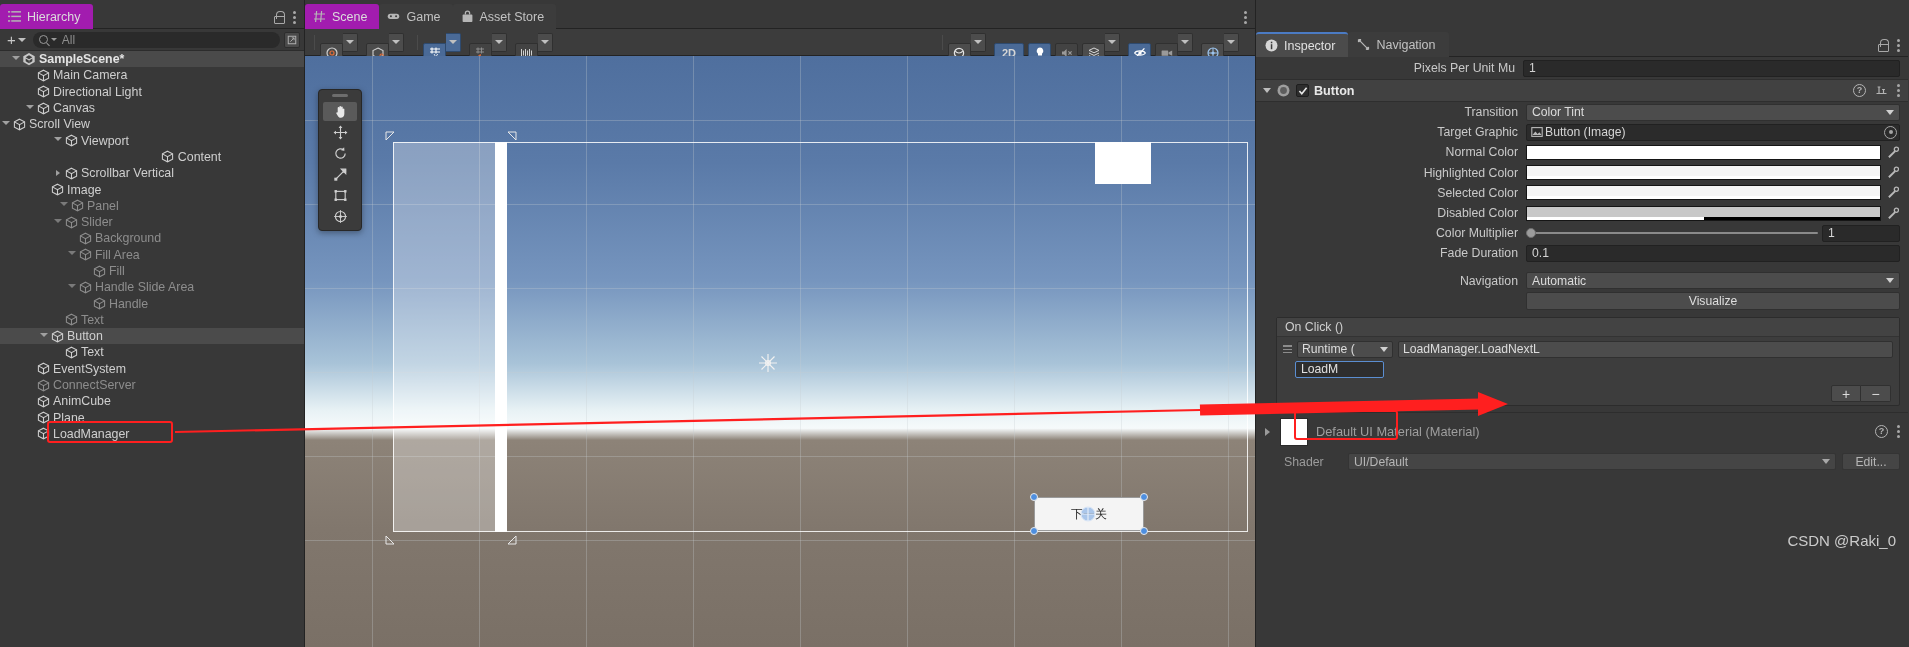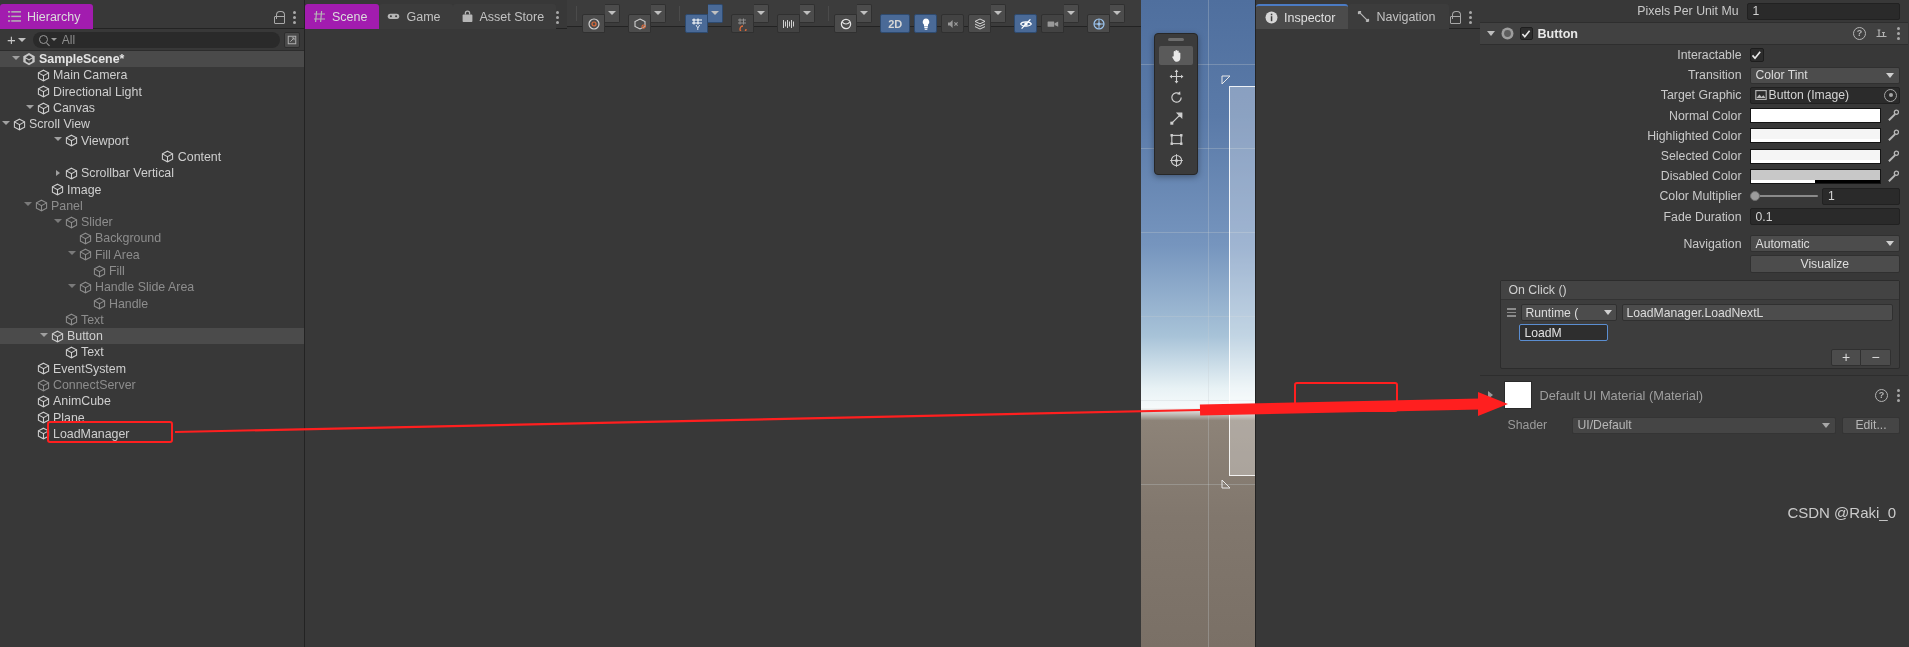--- a/index.html
+++ b/index.html
@@ -68,21 +68,21 @@
   .hfold.dimf .tri{ border-left-color:#7a7a7a; }
   .hfold.dimf .tri.open{ border-top-color:#7a7a7a; border-left-color:transparent; }
   .goicon{ width:14px;height:14px;flex:none;margin-right:3px;display:flex;align-items:center;justify-content:center; }
   .goicon svg{ width:13px;height:13px; }
   .unityicon{ width:14px;height:14px;flex:none;margin-right:3px;display:flex;align-items:center;justify-content:center; }
   .hlabel{ line-height:16px; }
 
   .redbox{ position:absolute; border:2.5px solid #ff1f1f; border-radius:3px; pointer-events:none; }
 
   
-  .center{ width:951px; height:647px; background:#383838; display:flex; flex-direction:row;
+  .center{ width:951px; height:647px; background:#383838; display:flex; flex-direction:column;
            position:relative; border-right:1px solid #232323; }
   .ctabbar{ height:29px; background:#383838; display:flex; align-items:flex-end; border-bottom:1px solid #232323; }
   .ctabbar .tab{ margin-right:0; }
   .ctoolbar{ height:27px; background:#3c3c3c; display:flex; align-items:center; padding:0 4px; gap:0;
              border-bottom:1px solid #232323; }
   .sep{ width:1px; height:15px; background:#2d2d2d; margin:0 5px; border-right:1px solid #4b4b4b; }
   .tbtn{ height:19px; min-width:23px; background:#4c4c4c; border:1px solid #303030; border-radius:2px;
          display:flex; align-items:center; justify-content:center; margin-right:1px; cursor:pointer;
          padding:0 3px;margin-top:21px; }
   .tbtn.on{ background:#4a6a97; border-color:#2e4a6e; }
@@ -115,22 +115,22 @@
   .tpbtn svg{ width:15px; height:15px; }
 
   .uirect{ position:absolute; border:1px solid #ffffff; }
   .selhandle{ position:absolute; width:8px; height:8px; border-radius:50%; background:#4e8fe0;
               border:1px solid #eaeaea; }
   .scenebtn{ position:absolute; background:#f4f4f4; border:1px solid #9a9a9a;
              display:flex; align-items:center; justify-content:center; color:#2a2a2a; font-size:12px; }
   .pivotmark{ position:absolute; width:22px; height:22px; }
 
   
-  .inspector{ width:652px; height:527px; background:#383838; display:flex; flex-direction:row;
-              position:relative; overflow:hidden; }
+  .inspector{ width:652px; height:527px; background:#383838; display:flex; flex-direction:column;
+              position:relative; overflow:hidden;margin-top:28px; }
   .itabbar{ height:29px; background:#383838; display:flex; align-items:flex-end; border-bottom:1px solid #232323;
             position:relative; }
   .itab{ height:25px; padding:0 13px 0 9px; display:flex; align-items:center; gap:6px; font-size:12.5px;
          color:#c2c2c2; background:#3c3c3c; border-radius:3px 3px 0 0; position:relative; top:1px; }
   .itab.active{ background:#4b4b4b; color:#e0e0e0; border-top:2px solid #4b7bc4; }
   .ibody{ flex:1; overflow:hidden; background:#383838; }
 
   .toprow{ height:22px; display:flex; align-items:center; padding:0 8px 0 0; background:#383838; }
   .toprow .lbl{ width:267px; text-align:right; padding-right:8px; color:#c9c9c9; font-size:12.3px; }
   .fieldbox{ flex:1; height:17px; background:#2a2a2a; border:1px solid #212121; border-radius:2px;
@@ -368,21 +368,21 @@
         <div class="hrow" style="padding-left: 38px;">
           <span class="hfold"></span>
           <span class="goicon">
             <svg viewBox="0 0 13 13">
               <path d="M6.5 1.2 L11.6 3.9 L11.6 9.1 L6.5 11.8 L1.4 9.1 L1.4 3.9 Z" fill="none" stroke="#cfcfcf" stroke-width="1.05"></path>
               <path d="M1.4 3.9 L6.5 6.6 L11.6 3.9 M6.5 6.6 L6.5 11.8" fill="none" stroke="#cfcfcf" stroke-width="1.05"></path>
             </svg>
           </span>
           <span class="hlabel">Image</span>
         </div>
-        <div class="hrow dim" style="padding-left: 22px;">
+        <div class="hrow dim" style="padding-left: 58px;">
           <span class="hfold dimf">
             <span class="tri open"></span>
           </span>
           <span class="goicon">
             <svg viewBox="0 0 13 13">
               <path d="M6.5 1.2 L11.6 3.9 L11.6 9.1 L6.5 11.8 L1.4 9.1 L1.4 3.9 Z" fill="none" stroke="#8d8d8d" stroke-width="1.05"></path>
               <path d="M1.4 3.9 L6.5 6.6 L11.6 3.9 M6.5 6.6 L6.5 11.8" fill="none" stroke="#8d8d8d" stroke-width="1.05"></path>
             </svg>
           </span>
           <span class="hlabel">Panel</span>
@@ -914,30 +914,20 @@
           <span class="kebab">
               <i></i>
               <i></i>
               <i></i>
             </span>
         </span>
       </div>
 
       <div id="props">
           <div class="prow">
-            <span class="plabel">Interactable</span>
-            <span class="pfield">
-              <span class="checkb">
-                <svg viewBox="0 0 11 11">
-                  <path d="M1.5 5.4 L4 8.2 L9.2 1.8" fill="none" stroke="#e8e8e8" stroke-width="1.7"></path>
-                </svg>
-              </span>
-            </span>
-          </div>
-          <div class="prow">
             <span class="plabel">Transition</span>
             <span class="pfield">
               <span class="dropdown">
                 <span>Color Tint</span>
                 <span class="dc"></span>
               </span>
             </span>
           </div>
           <div class="prow">
             <span class="plabel" style="padding-right: 8px;">Target Graphic</span>

